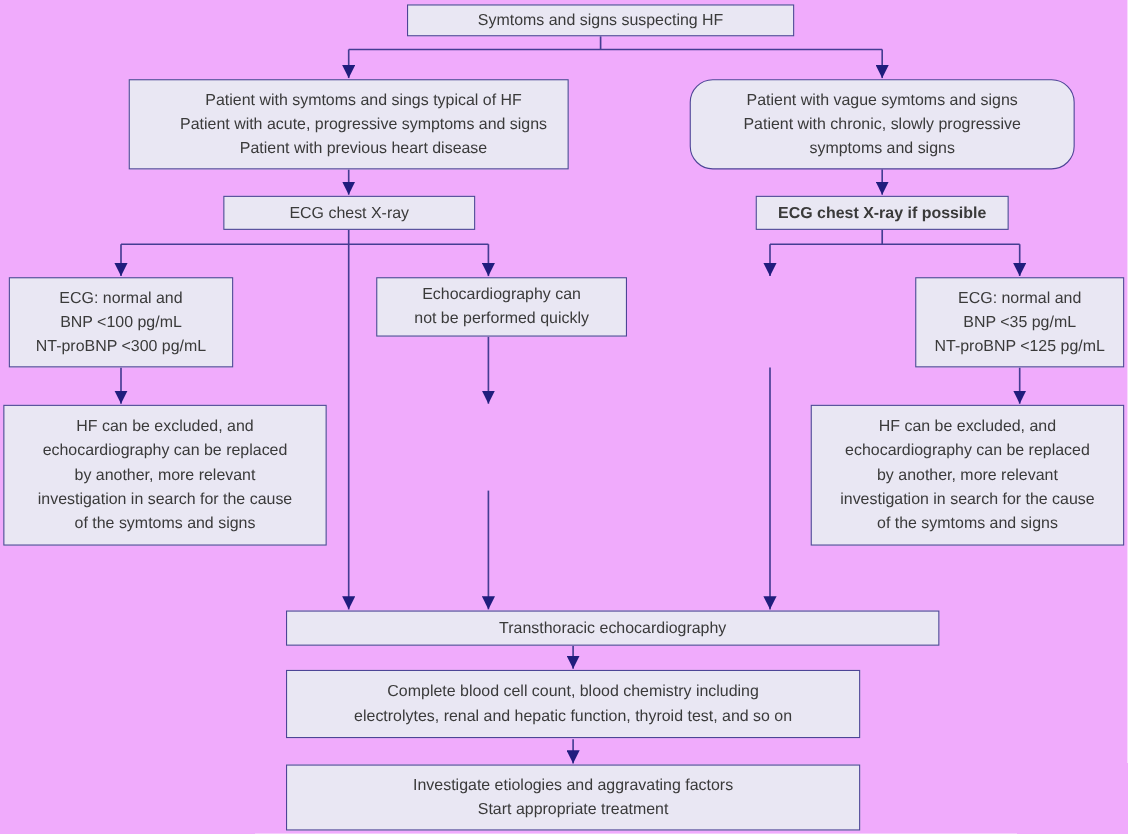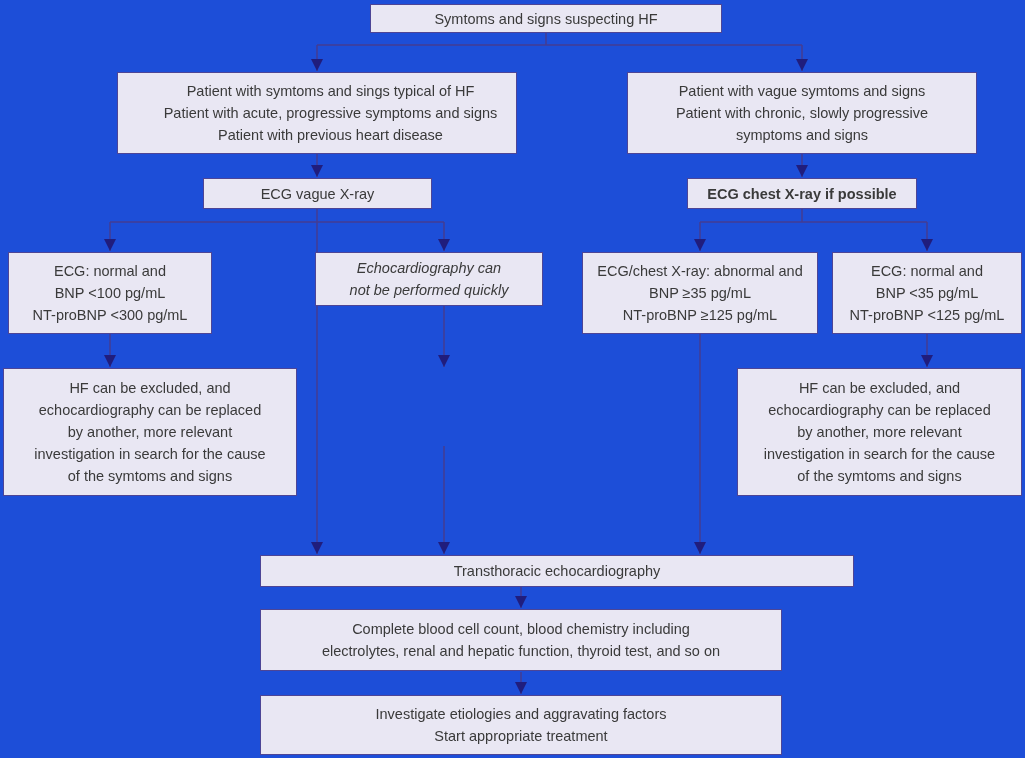--- a/index.html
+++ b/index.html
@@ -1,20 +1,20 @@
 <!DOCTYPE html>
 <html style="--box-fill: #e9e7f3; --box-border: #4d4596; --connector: #443d92; --text: #3a3a3a;"><head>
 <meta charset="utf-8">
 <style>
   html, body { margin: 0; padding: 0; background: #ffffff; }
   .canvas {
     position: relative;
     width: 1025px;
     height: 758px;
-    background: #1d4ed8;
+    background: #f0abfc;
     font-family: "Liberation Sans", sans-serif;
     overflow: hidden;
   }
   svg.edges {
     position: absolute;
     left: 0; top: 0;
     width: 1025px; height: 758px;
     pointer-events: none;
   }
   .edge {
@@ -71,38 +71,35 @@
     <path class="edge" marker-end="url(#ah)" d="M521,587 V608"></path>
     <path class="edge" marker-end="url(#ah)" d="M521,672 V694"></path>
   </svg>
 
   <div class="node" style="left:370px; top:4px; width:352px; height:29px;">Symtoms and signs suspecting HF</div>
 
   <div class="node" style="left:117px; top:72px; width:400px; height:82px;padding-left:35px;">Patient with symtoms and sings typical of HF
 Patient with acute, progressive symptoms and signs
 Patient with previous heart disease</div>
 
-  <div class="node" style="left:627px; top:72px; width:350px; height:82px;">Patient with vague symtoms and signs
+  <div class="node" style="left:627px; top:72px; width:350px; height:82px;border-radius:21px;">Patient with vague symtoms and signs
 Patient with chronic, slowly progressive
 symptoms and signs</div>
 
-  <div class="node" style="left:203px; top:178px; width:229px; height:31px;">ECG vague X-ray</div>
+  <div class="node" style="left:203px; top:178px; width:229px; height:31px;">ECG chest X-ray</div>
 
   <div class="node" style="left:687px; top:178px; width:230px; height:31px;font-weight:bold;">ECG chest X-ray if possible</div>
 
   <div class="node" style="left:8px; top:252px; width:204px; height:82px;">ECG: normal and
 BNP &lt;100 pg/mL
 NT-proBNP &lt;300 pg/mL</div>
 
-  <div class="node" style="left:315px; top:252px; width:228px; height:54px;font-style:italic;">Echocardiography can
+  <div class="node" style="left:342px; top:252px; width:228px; height:54px;">Echocardiography can
 not be performed quickly</div>
 
-  <div class="node" style="left:582px; top:252px; width:236px; height:82px;">ECG/chest X-ray: abnormal and
-BNP ≥35 pg/mL
-NT-proBNP ≥125 pg/mL</div>
 
   <div class="node" style="left:832px; top:252px; width:190px; height:82px;">ECG: normal and
 BNP &lt;35 pg/mL
 NT-proBNP &lt;125 pg/mL</div>
 
   <div class="node" style="left:3px; top:368px; width:294px; height:128px;">HF can be excluded, and
 echocardiography can be replaced
 by another, more relevant
 investigation in search for the cause
 of the symtoms and signs</div>

